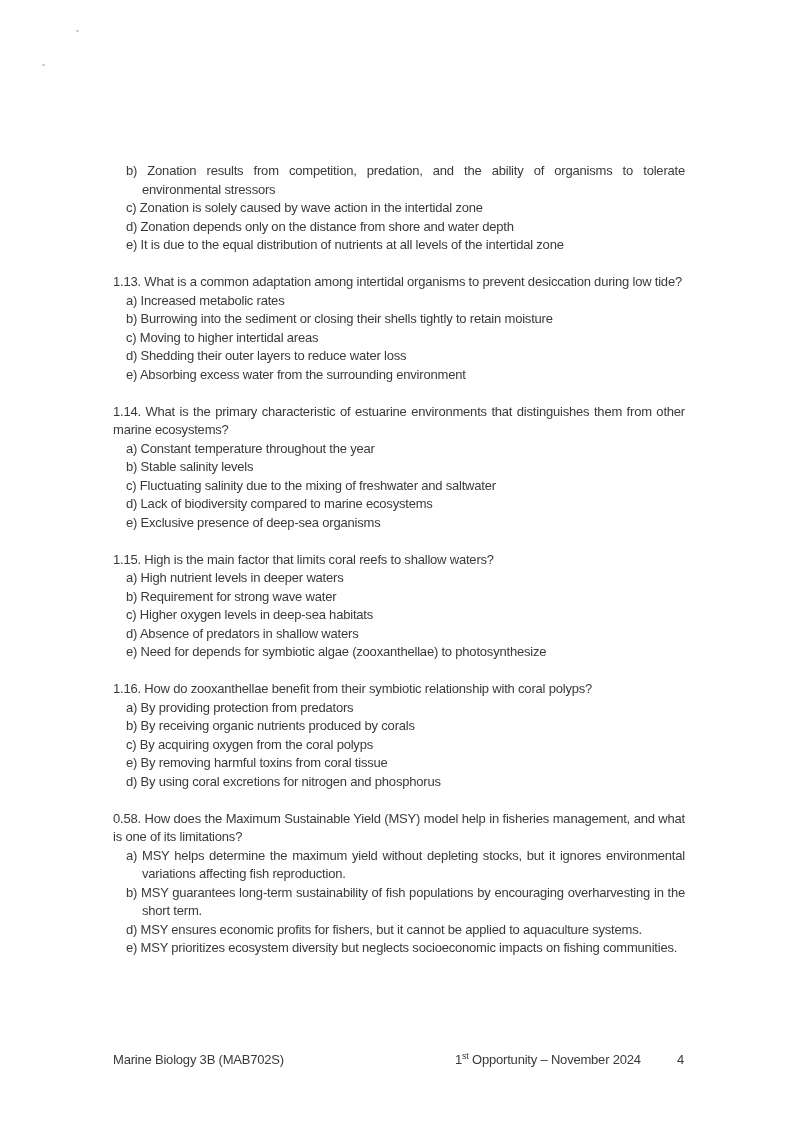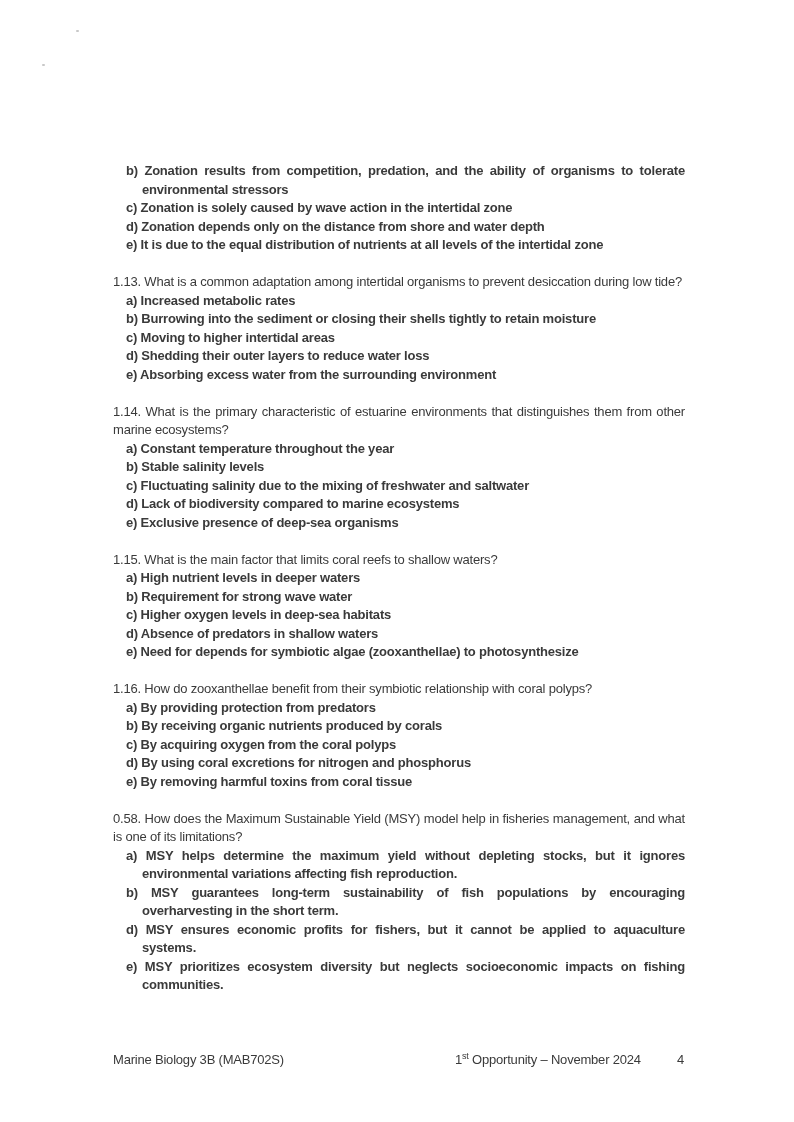--- a/index.html
+++ b/index.html
@@ -15,21 +15,21 @@
     position:absolute;
     left:113px; top:162px;
     width:572px;
     font-size:13px;
     line-height:18.5px;
     letter-spacing:-0.2px;
   }
   .content p { margin:0; text-align:justify; }
   .qblock { margin-top:18.5px; }
   .qblock.first { margin-top:0; }
-  .opt { padding-left:29px; text-indent:-16px;font-weight:bold; }
+  .opt { padding-left:29px; text-indent:-16px; }
   .footer {
     position:absolute; top:1052px; left:0; width:794px;
     font-size:13px; letter-spacing:-0.2px; color:#3a3a3a;
   }
   .f-left  { position:absolute; left:113px; white-space:nowrap; }
   .f-mid   { position:absolute; left:455px; white-space:nowrap; }
   .f-page  { position:absolute; left:677px; white-space:nowrap; }
   sup { font-size:9px; vertical-align:super; line-height:0;text-align:center; }
   .artifact { position:absolute; background:#9a9a9a; opacity:0.55; border-radius:1px; }
   .a1 { left:76px; top:30px; width:3px; height:2px; }
@@ -62,35 +62,35 @@
   <section class="qblock">
     <p class="qline"><span>1.14.</span> <span>What is the primary characteristic of estuarine environments that distinguishes them from other marine ecosystems?</span></p>
     <p class="opt"><span>a)</span> <span>Constant temperature throughout the year</span></p>
     <p class="opt"><span>b)</span> <span>Stable salinity levels</span></p>
     <p class="opt"><span>c)</span> <span>Fluctuating salinity due to the mixing of freshwater and saltwater</span></p>
     <p class="opt"><span>d)</span> <span>Lack of biodiversity compared to marine ecosystems</span></p>
     <p class="opt"><span>e)</span> <span>Exclusive presence of deep-sea organisms</span></p>
   </section>
 
   <section class="qblock">
-    <p class="qline"><span>1.15.</span> <span>What is the main factor that limits coral reefs to shallow waters?</span></p>
+    <p class="qline"><span>1.15.</span> <span>High is the main factor that limits coral reefs to shallow waters?</span></p>
     <p class="opt"><span>a)</span> <span>High nutrient levels in deeper waters</span></p>
     <p class="opt"><span>b)</span> <span>Requirement for strong wave water</span></p>
     <p class="opt"><span>c)</span> <span>Higher oxygen levels in deep-sea habitats</span></p>
     <p class="opt"><span>d)</span> <span>Absence of predators in shallow waters</span></p>
     <p class="opt"><span>e)</span> <span>Need for depends for symbiotic algae (zooxanthellae) to photosynthesize</span></p>
   </section>
 
   <section class="qblock">
     <p class="qline"><span>1.16.</span> <span>How do zooxanthellae benefit from their symbiotic relationship with coral polyps?</span></p>
     <p class="opt"><span>a)</span> <span>By providing protection from predators</span></p>
     <p class="opt"><span>b)</span> <span>By receiving organic nutrients produced by corals</span></p>
     <p class="opt"><span>c)</span> <span>By acquiring oxygen from the coral polyps</span></p>
+    <p class="opt"><span>e)</span> <span>By removing harmful toxins from coral tissue</span></p>
     <p class="opt"><span>d)</span> <span>By using coral excretions for nitrogen and phosphorus</span></p>
-    <p class="opt"><span>e)</span> <span>By removing harmful toxins from coral tissue</span></p>
   </section>
 
   <section class="qblock">
     <p class="qline"><span>0.58.</span> <span>How does the Maximum Sustainable Yield (MSY) model help in fisheries management, and what is one of its limitations?</span></p>
     <p class="opt"><span>a)</span> <span>MSY helps determine the maximum yield without depleting stocks, but it ignores environmental variations affecting fish reproduction.</span></p>
     <p class="opt"><span>b)</span> <span>MSY guarantees long-term sustainability of fish populations by encouraging overharvesting in the short term.</span></p>
     <p class="opt"><span>d)</span> <span>MSY ensures economic profits for fishers, but it cannot be applied to aquaculture systems.</span></p>
     <p class="opt"><span>e)</span> <span>MSY prioritizes ecosystem diversity but neglects socioeconomic impacts on fishing communities.</span></p>
   </section>
 

